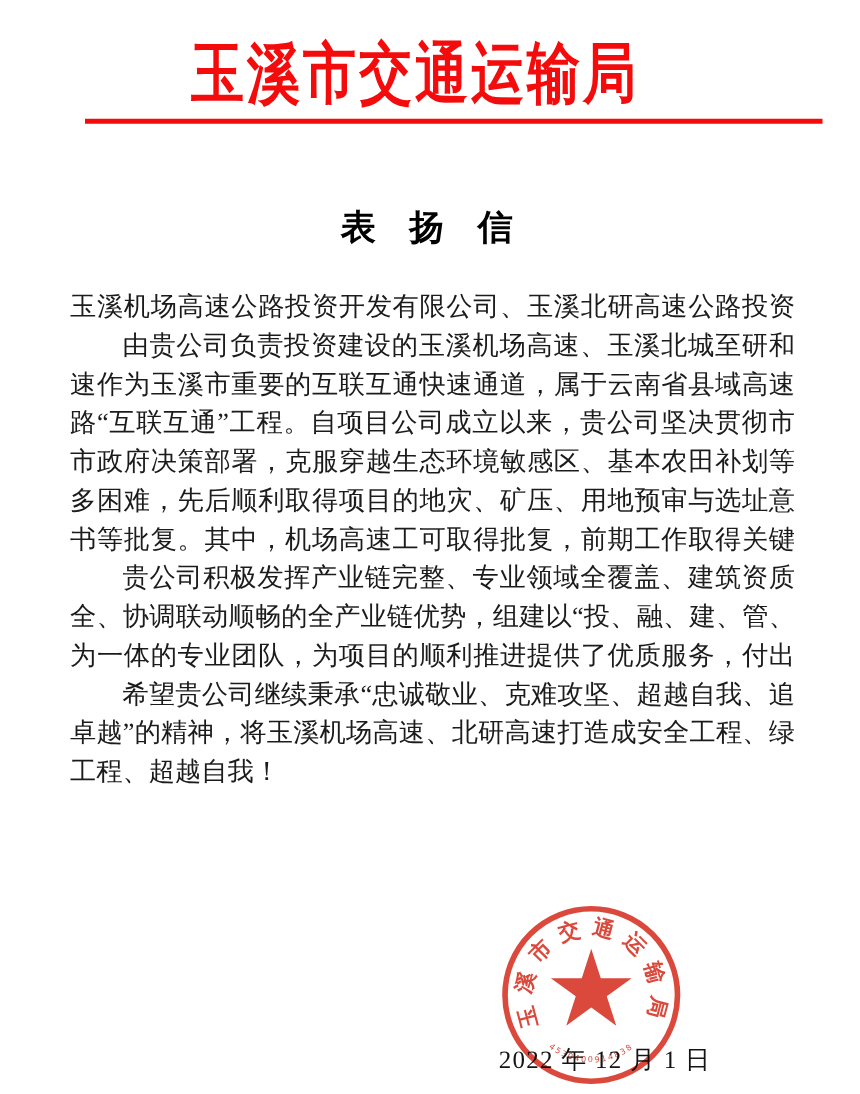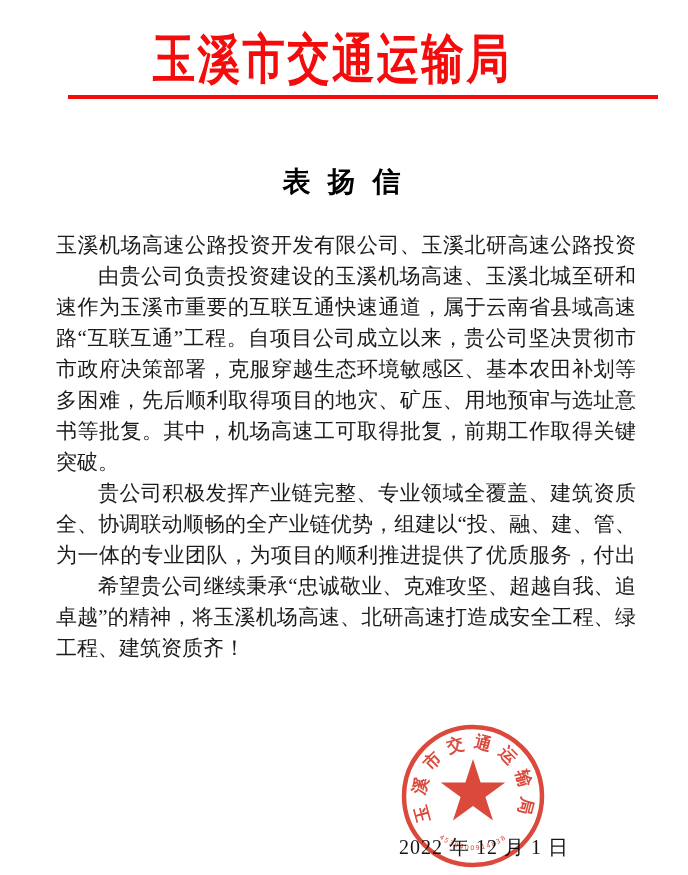--- a/index.html
+++ b/index.html
@@ -36,20 +36,21 @@
     top:95px;left:68px;width:590px;height:4px;
     background:var(--red);
   }
   
   .letter-title{
     position:absolute;top:163px;left:0;width:100%;
     text-align:center;
     font-size:28px;font-weight:bold;
     letter-spacing:5px;
     color:#000;
+    font-family:Liberation Mono, monospace;
   }
   
   .letter-body{
     position:absolute;
     top:230px;left:56px;width:580px;
     font-size:21px;
     line-height:31px;
     color:var(--ink);
   }
   .line{
@@ -91,27 +92,26 @@
   <div class="letter-title">表 扬 信</div>
 
   <div class="letter-body" id="letter-body">
       <div class="line">玉溪机场高速公路投资开发有限公司、玉溪北研高速公路投资开</div>
       <div class="line indent">由贵公司负责投资建设的玉溪机场高速、玉溪北城至研和高</div>
       <div class="line">速作为玉溪市重要的互联互通快速通道，属于云南省县域高速公</div>
       <div class="line">路“互联互通”工程。自项目公司成立以来，贵公司坚决贯彻市委、</div>
       <div class="line">市政府决策部署，克服穿越生态环境敏感区、基本农田补划等诸</div>
       <div class="line">多困难，先后顺利取得项目的地灾、矿压、用地预审与选址意见</div>
       <div class="line">书等批复。其中，机场高速工可取得批复，前期工作取得关键性</div>
-      <div class="line last">突破。</div>
       <div class="line indent">贵公司积极发挥产业链完整、专业领域全覆盖、建筑资质齐</div>
       <div class="line">全、协调联动顺畅的全产业链优势，组建以“投、融、建、管、营”</div>
       <div class="line">为一体的专业团队，为项目的顺利推进提供了优质服务，付出了</div>
       <div class="line indent">希望贵公司继续秉承“忠诚敬业、克难攻坚、超越自我、追求</div>
       <div class="line">卓越”的精神，将玉溪机场高速、北研高速打造成安全工程、绿色</div>
-      <div class="line last">工程、建筑资质齐！</div>
+      <div class="line last">工程、超越自我！</div>
     </div>
 
   <div class="letter-date">2022 年 12 月 1 日</div>
 
   <svg class="seal" viewBox="0 0 150 152">
     <defs>
       <path id="ringPath" d="M 33.4 100 A 48 48 0 1 1 116.6 100" fill="none"></path>
       <path id="codePath" d="M 30.8 107 A 54 54 0 0 0 119.2 107" fill="none"></path>
     </defs>
     <circle cx="75" cy="76" r="69" fill="none" stroke="#d8392b" stroke-width="4.5"></circle>

